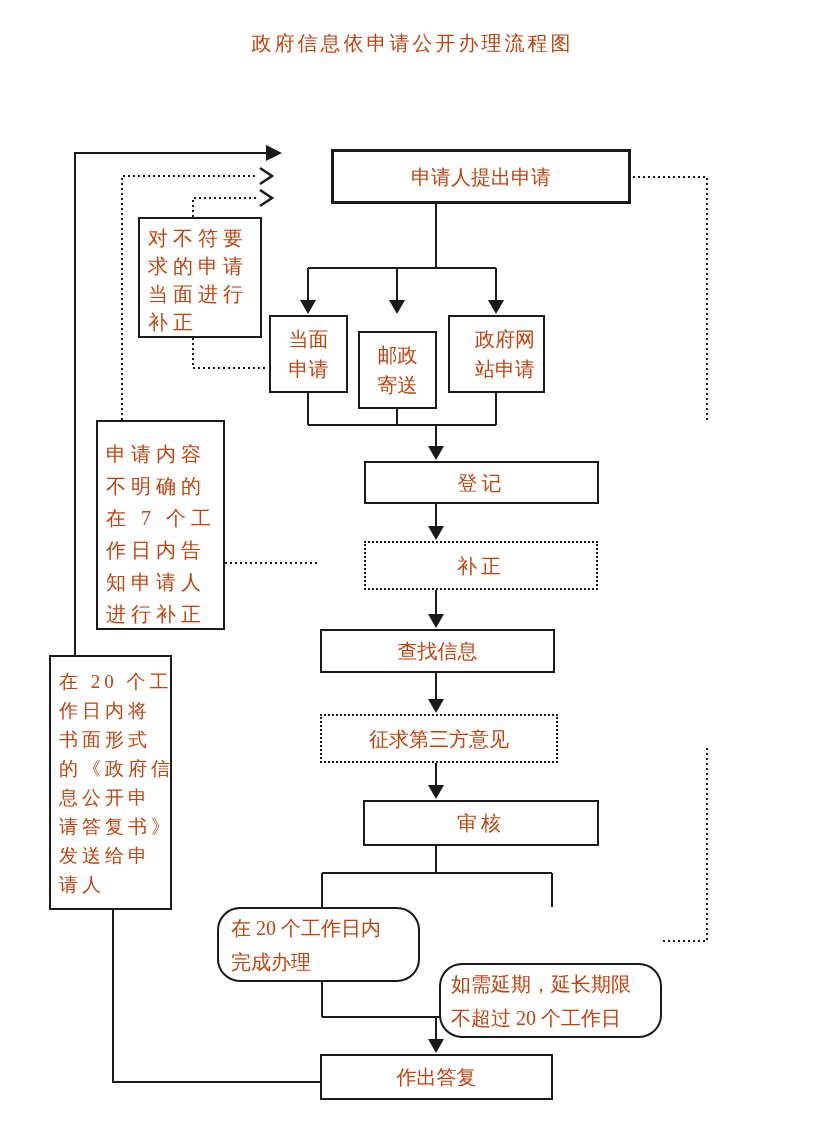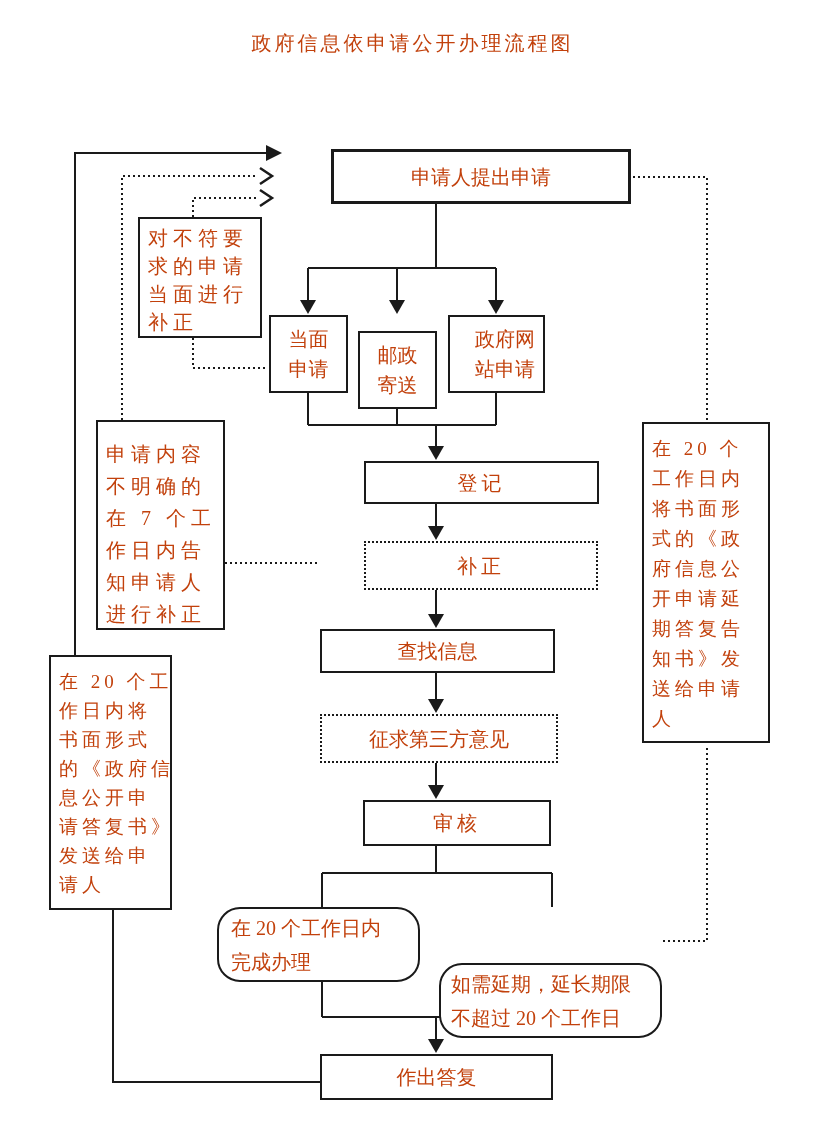--- a/index.html
+++ b/index.html
@@ -100,21 +100,21 @@
 站申请</div>
 
   <div class="box sp2" style="left:320px;top:461px;width:235px;height:43px;">登记</div>
 
   <div class="box dotted sp2" style="left:320px;top:541px;width:234px;height:49px;">补正</div>
 
   <div class="box" style="left:320px;top:629px;width:235px;height:44px;">查找信息</div>
 
   <div class="box dotted" style="left:320px;top:714px;width:238px;height:49px;">征求第三方意见</div>
 
-  <div class="box sp2" style="left:319px;top:800px;width:188px;height:46px;">审核</div>
+  <div class="box sp2" style="left:319px;top:800px;width:236px;height:46px;">审核</div>
 
   <div class="box leftalign" style="left:217px;top:907px;width:203px;height:75px;padding-left:12px;line-height:34px;">在 20 个工作日内
 完成办理</div>
   <div class="box leftalign" style="left:439px;top:915px;width:223px;height:75px;padding-left:10px;line-height:34px;margin-top:48px;">如需延期，延长期限
 不超过 20 个工作日</div>
 
   <div class="box" style="left:320px;top:1054px;width:233px;height:46px;">作出答复</div>
 
   <div class="note" style="left:138px;top:217px;width:124px;height:121px;line-height:28px;font-size:20px;padding-top:5px;">对不符要
 求的申请
@@ -130,24 +130,14 @@
 
   <div class="note" style="left:49px;top:655px;width:123px;height:255px;line-height:29px;padding-top:10px;letter-spacing:4px;">在 20 个工
 作日内将
 书面形式
 的《政府信
 息公开申
 请答复书》
 发送给申
 请人</div>
 
-  <div class="note" style="left:642px;top:422px;width:128px;height:321px;line-height:30px;padding-top:10px;letter-spacing:4px;">在 20 个
-工作日内
-将书面形
-式的《政
-府信息公
-开申请延
-期答复告
-知书》发
-送给申请
-人</div>
 
 </div>
 
 </body></html>

